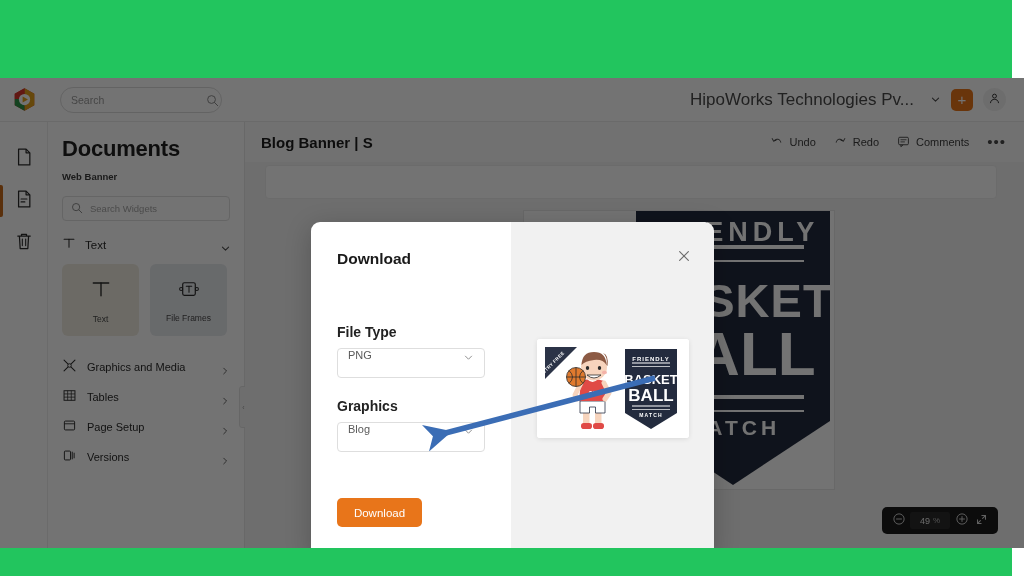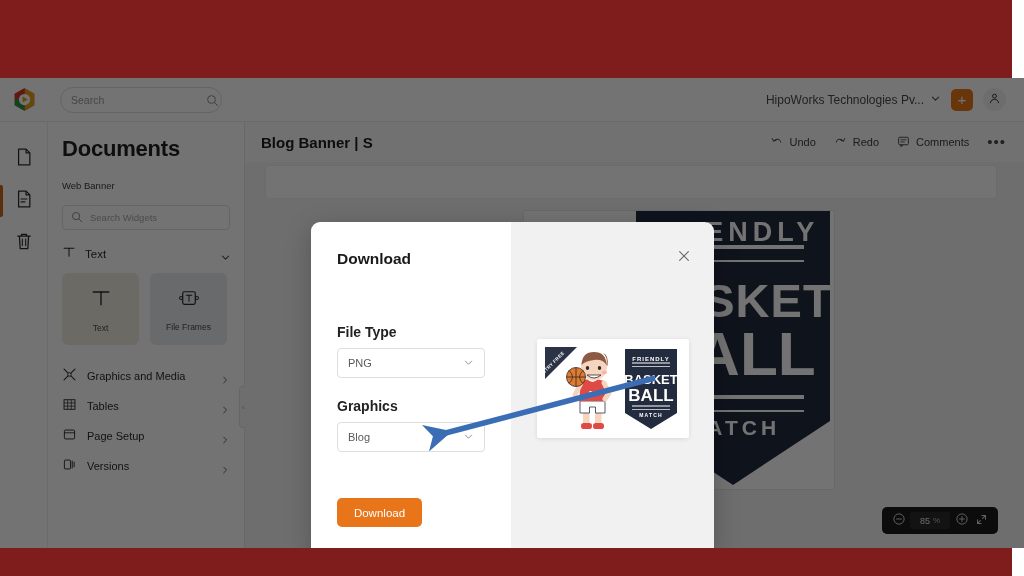--- a/index.html
+++ b/index.html
@@ -4,21 +4,21 @@
 <style>
   * { box-sizing: border-box; margin: 0; padding: 0; }
   html, body {
     width: 1024px; height: 576px;
     background: #ffffff;
     font-family: "Liberation Sans", sans-serif;
     overflow: hidden;
   }
 
   
-  #stage { position: relative; width: 1012px; height: 576px; background: #7f1d1d; }
+  #stage { position: relative; width: 1012px; height: 576px; background: #22c55e; }
   #app {
     position: absolute; left: 0; top: 78px;
     width: 1024px; height: 470px;
     background: #ffffff;
     overflow: hidden;
   }
 
   
   .topbar {
     position: absolute; left: 0; top: 0; width: 1024px; height: 44px;
@@ -46,22 +46,22 @@
     font-family: "Liberation Sans", sans-serif;
     background: transparent;
   }
   .search-box input::placeholder { color: #9a9a9a; }
   .mag { width: 13px; height: 13px; flex: none; }
 
   .topbar-right {
     margin-left: auto; display: flex; align-items: center; gap: 10px; padding-right: 18px;
   }
   .org-select {
-    display: flex; align-items: center; gap: 6px;
-    font-size: 12px; color: #4a4a4a;
+    display: flex; align-items: center; gap: 16px;
+    font-size: 17px; color: #4a4a4a;
   }
   .plus-btn {
     width: 22px; height: 22px; border-radius: 5px;
     background: #e8751a;
     display: flex; align-items: center; justify-content: center;
     color: #fff; font-size: 15px; line-height: 1; font-weight: 400;
   }
   .avatar-btn {
     width: 23px; height: 23px; border-radius: 50%;
     background: #f2f2f2;
@@ -86,21 +86,21 @@
 
   
   .panel {
     position: absolute; left: 48px; top: 44px;
     width: 197px; height: 426px;
     background: #ffffff;
     border-right: 1px solid #e6e6e6;
     padding: 14px 14px 0 14px;
   }
   .panel h1 { font-size: 22px; color: #1f1f1f; font-weight: 700; letter-spacing: -0.2px; }
-  .panel .subtitle { font-size: 9.5px; color: #3c3c3c; font-weight: 400; margin-top: 18px; }
+  .panel .subtitle { font-size: 9.5px; color: #3c3c3c; font-weight: 700; margin-top: 9px; }
   .widget-search {
     margin-top: 14px; height: 25px;
     border: 1px solid #e0e0e0; border-radius: 4px;
     display: flex; align-items: center; gap: 7px; padding: 0 8px;
   }
   .widget-search input {
     border: none; outline: none; flex: 1;
     font-size: 9.5px; color: #555; background: transparent;
     font-family: Liberation Sans, sans-serif;
   }
@@ -235,21 +235,21 @@
   .field-label {
     font-size: 14px; font-weight: 700; color: #222;
   }
   .field-group-1 { margin-top: 56px; }
   .field-group-2 { margin-top: 20px; }
   .select-box {
     margin-top: 8px;
     width: 148px; height: 30px;
     border: 1px solid #dedede; border-radius: 4px;
     background: #fff;
-    display: flex; align-items: center;
+    display: flex; align-items: flex-start;
     padding: 0 10px;
   }
   .select-box .sv { flex: 1; font-size: 11px; color: #5a5a5a; }
 
   .dl-btn {
     position: absolute; left: 26px; top: 276px;
     width: 85px; height: 29px;
     background: #e8751a; border-radius: 5px;
     display: flex; align-items: center; justify-content: center;
     color: #ffffff; font-size: 11.5px;
@@ -540,21 +540,21 @@
       <div class="zoomctl">
         <div class="zbtn">
           <span>
             <svg viewBox="0 0 18 18" width="14" height="14" aria-hidden="true">
               <circle cx="9" cy="9" r="6.6" fill="none" stroke="#d8d8d8" stroke-width="1.2"></circle>
               <line x1="5.8" y1="9" x2="12.2" y2="9" stroke="#d8d8d8" stroke-width="1.2" stroke-linecap="round"></line>
             </svg>
           </span>
         </div>
         <div class="zval">
-          <span>85</span>
+          <span>49</span>
           <span class="zpct">%</span>
         </div>
         <div class="zbtn">
           <span>
             <svg viewBox="0 0 18 18" width="14" height="14" aria-hidden="true">
               <circle cx="9" cy="9" r="6.6" fill="none" stroke="#d8d8d8" stroke-width="1.2"></circle>
               <line x1="5.8" y1="9" x2="12.2" y2="9" stroke="#d8d8d8" stroke-width="1.2" stroke-linecap="round"></line>
               <line x1="9" y1="5.8" x2="9" y2="12.2" stroke="#d8d8d8" stroke-width="1.2" stroke-linecap="round"></line>
             </svg>
           </span>

